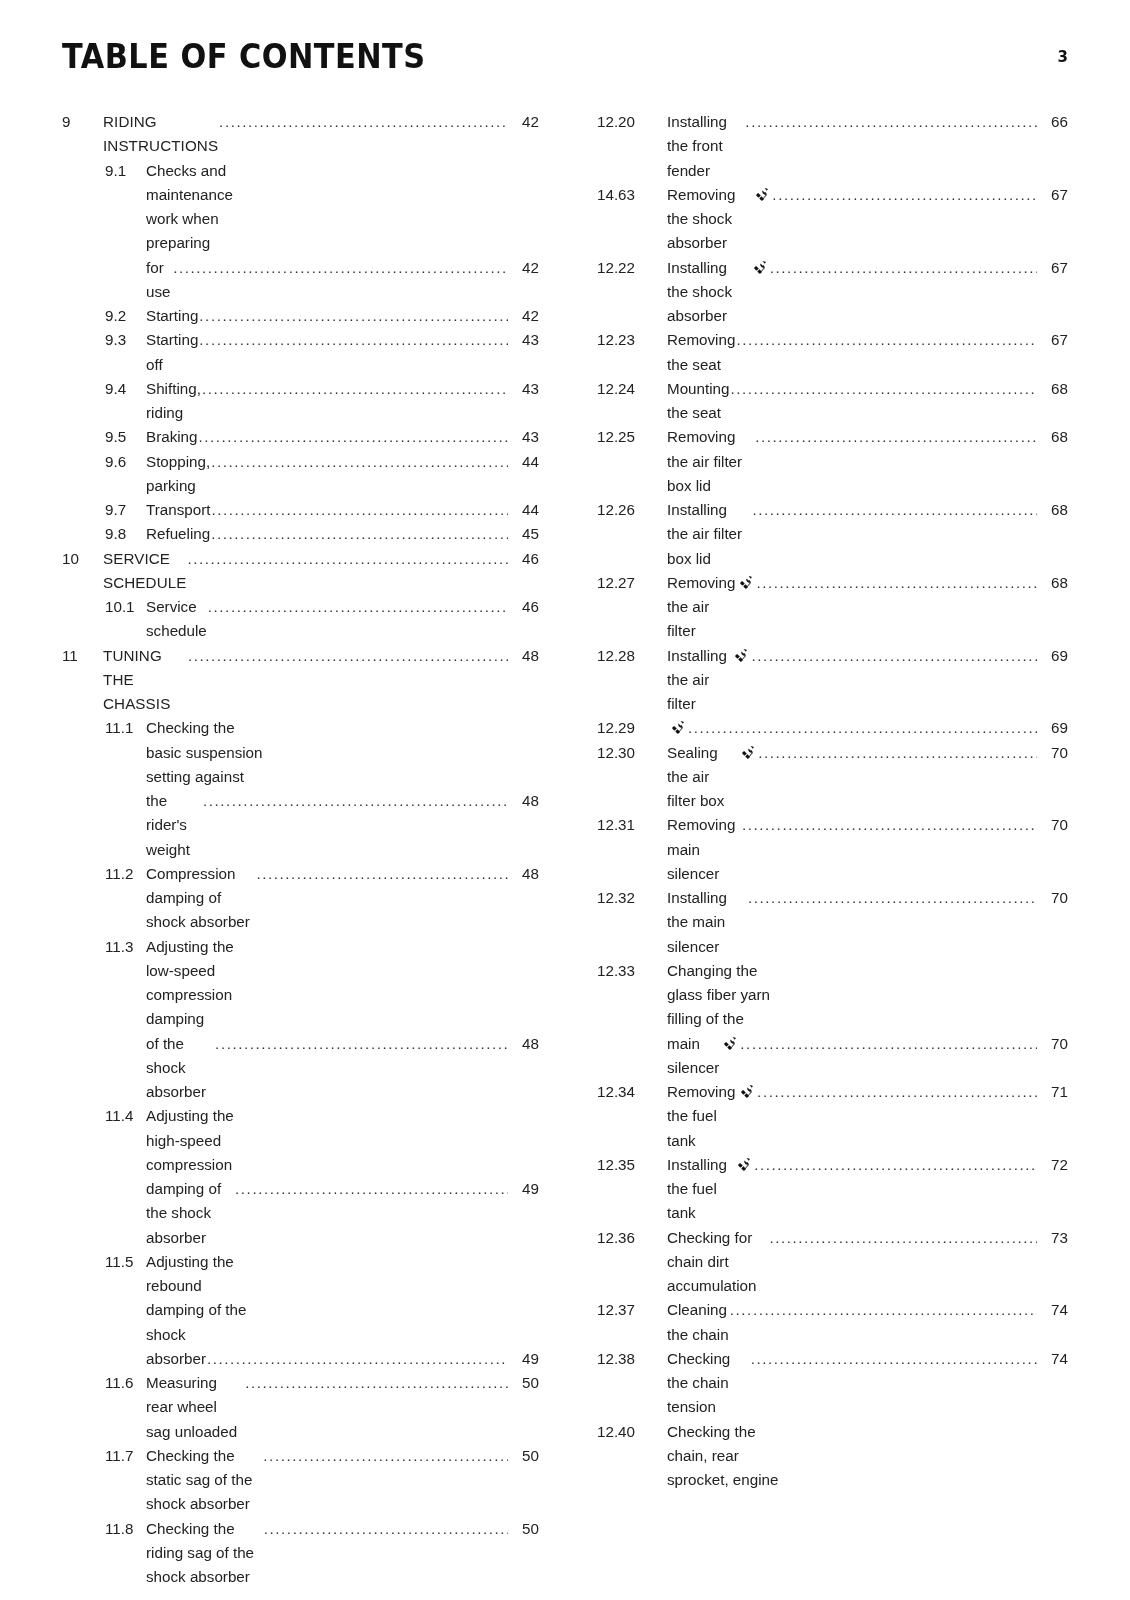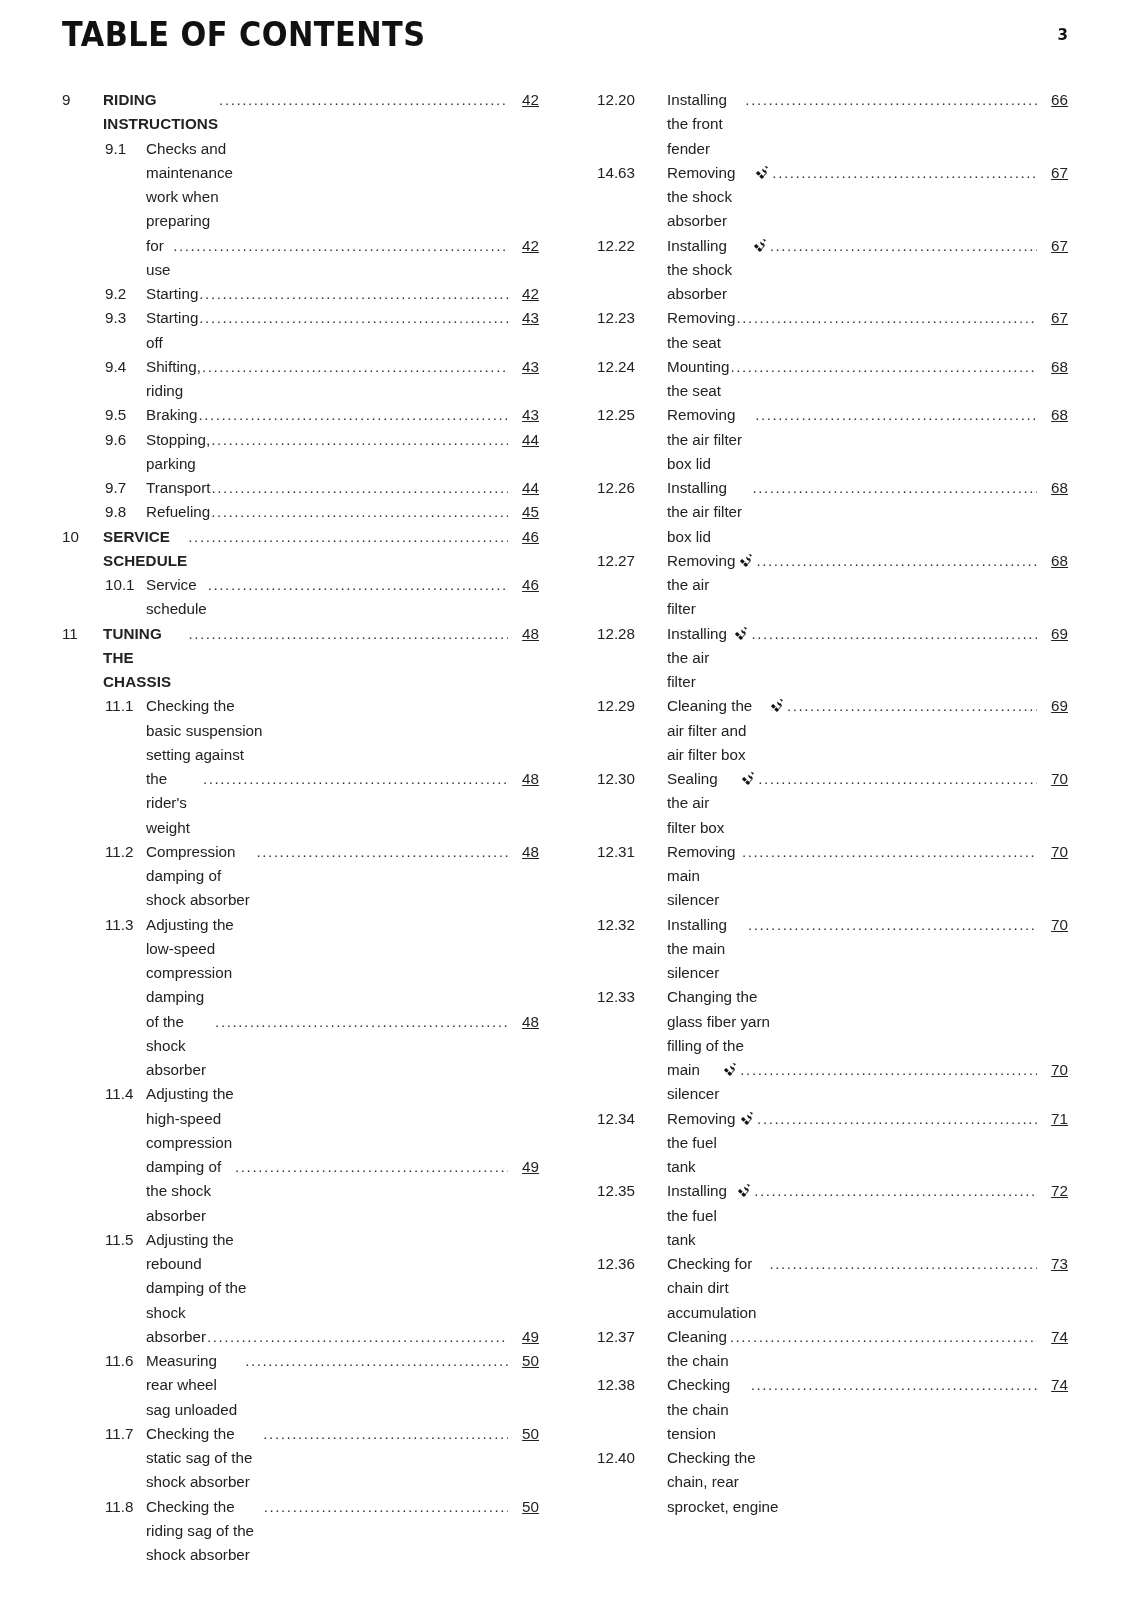--- a/index.html
+++ b/index.html
@@ -14,21 +14,21 @@
     color: #1a1a1a;
     position: relative;
     overflow: hidden;
   }
 
   .page {
     position: relative;
     width: 1130px;
     height: 1600px;
     box-sizing: border-box;
-    padding: 18px 62px 0 62px;
+    padding: 40px 62px 0 62px;
   }
 
   
   .header {
     position: relative;
     height: 58px;
   }
   .page-title {
     font-family: "DejaVu Sans", sans-serif;
     font-weight: bold;
@@ -106,21 +106,20 @@
     display: flex;
     align-items: baseline;
     width: 100%;
   }
   .text {
     flex: 0 1 auto;
     white-space: pre-wrap;
   }
   .lvl1 .text {
     letter-spacing: 0.1px;
-    font-weight: bold;
   }
   .dots {
     flex: 1 1 auto;
     overflow: hidden;
     white-space: nowrap;
     color: #333333;
     letter-spacing: 1.55px;
     font-size: 15.2px;
     margin: 0 1px 0 1px;
     min-width: 6px;
@@ -128,21 +127,20 @@
   .dots::before {
     content: "................................................................................................................";
   }
   .pg {
     flex: 0 0 auto;
     width: 26px;
     text-align: right;
     white-space: nowrap;
     color: #222222;
     margin-left: 4px;
-    text-decoration: underline;
   }
   .pg.blank { }
 
   
   .cont .pg { }
 
   
   .wrench {
     display: inline-block;
     width: 14px;
@@ -508,21 +506,20 @@
               </span>
               <span class="dots"></span>
               <span class="pg">69</span>
             </div>
           </div>
         </div>
         <div class="toc-entry lvl2 wide">
           <div class="num">12.29</div>
           <div class="body">
             <div class="line">
-              <span class="text">Cleaning the air filter and air filter box </span>
               <span class="wrench">
                 <svg viewBox="0 0 14 13" xmlns="http://www.w3.org/2000/svg">
                   <path d="M12.9 1.1c-.9-.9-2.2-1.15-3.3-.75l1.85 1.85c.35.35.35.9 0 1.25l-.9.9c-.35.35-.9.35-1.25 0L7.45 2.5c-.4 1.1-.15 2.4.75 3.3.75.75 1.8 1.05 2.75.9L8.2 9.95 6.4 8.2 4.7 9.9c-.3.3-.3.8 0 1.1l1.6 1.6c.3.3.8.3 1.1 0l1.7-1.7-.5-.5 3.05-3.05c.15-.95-.15-2-.9-2.75z" fill="#111111"></path>
                   <path d="M5.8 7.6L3.1 4.9 1.4 6.6c-.3.3-.3.8 0 1.1l1.6 1.6c.3.3.8.3 1.1 0L5.8 7.6z" fill="#111111"></path>
                 </svg>
               </span>
               <span class="dots"></span>
               <span class="pg">69</span>
             </div>
           </div>

